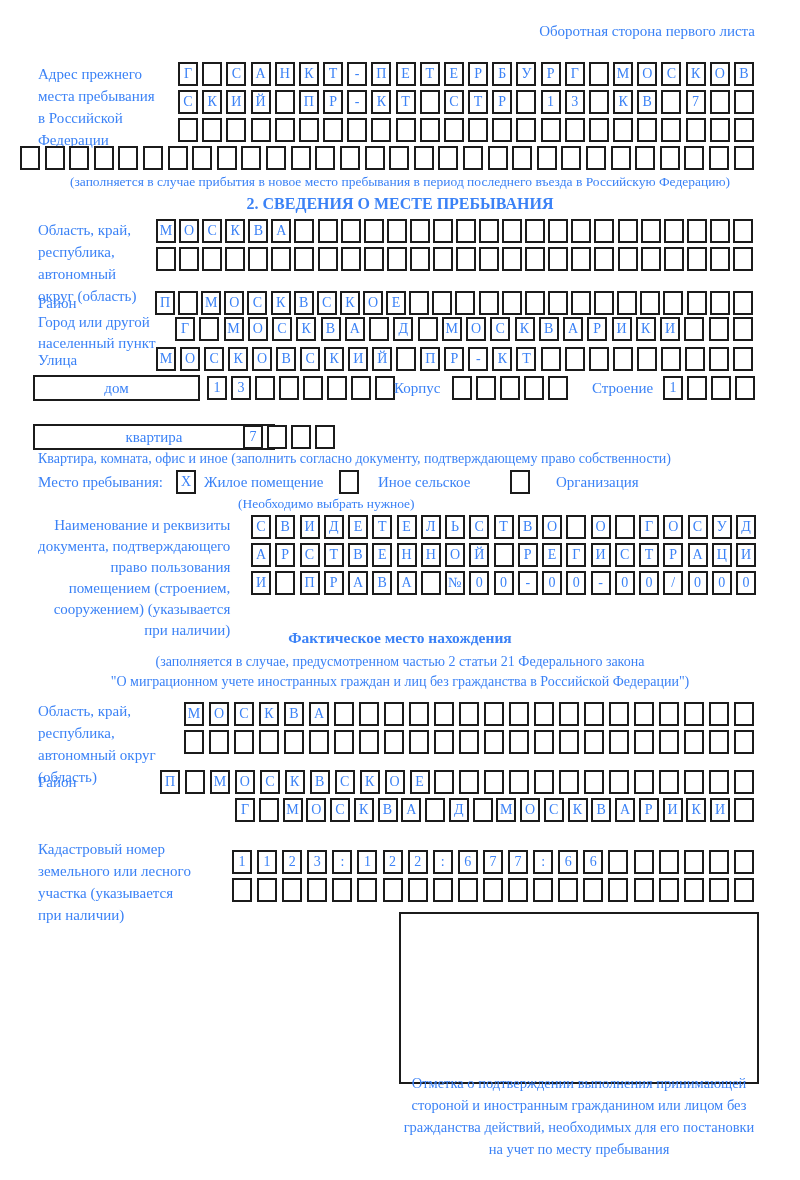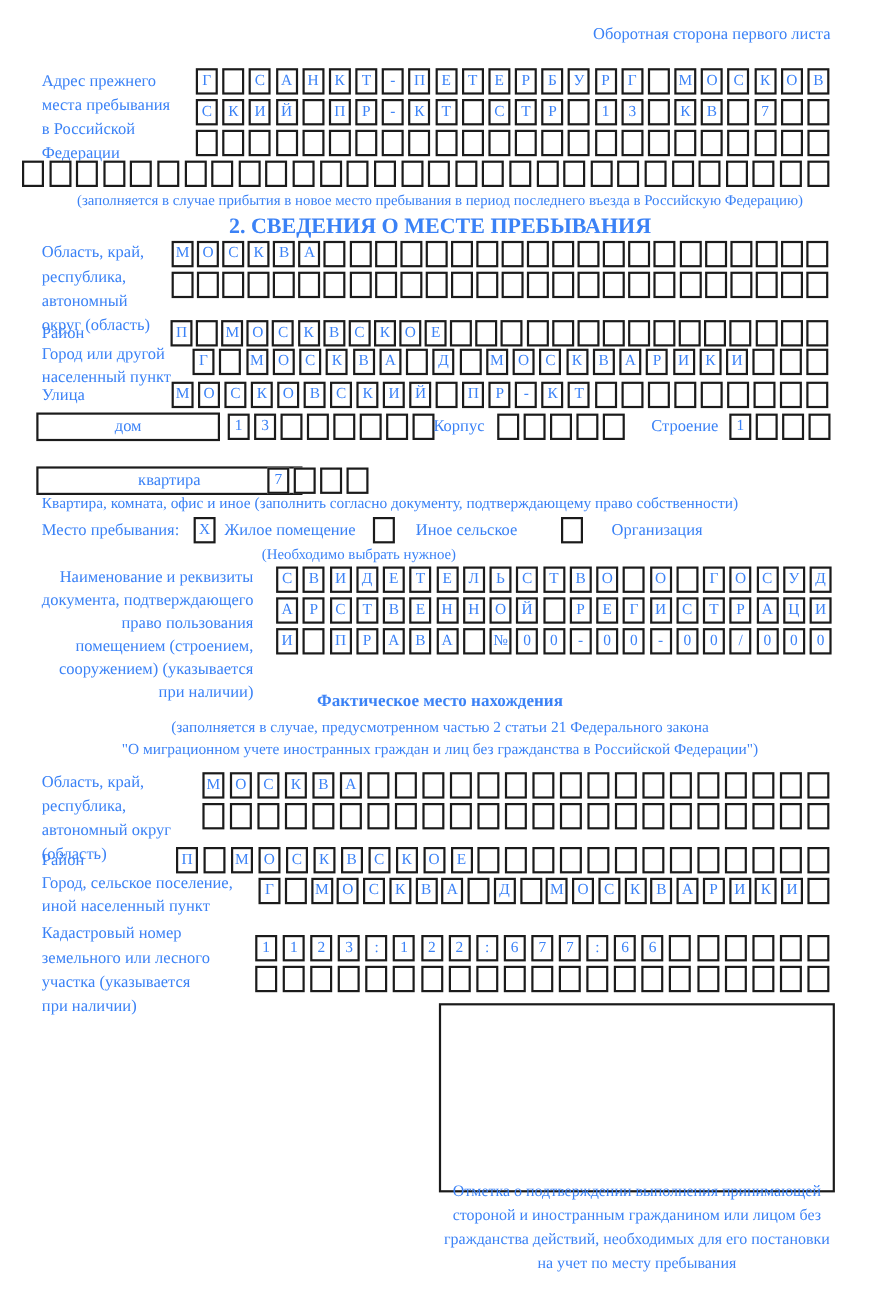--- a/index.html
+++ b/index.html
@@ -4,21 +4,21 @@
 <style>
   html,body{margin:0;padding:0;background:#fff;}
   #page{
     position:relative;width:800px;height:1180px;background:#ffffff;
     font-family:"Liberation Serif","DejaVu Serif",serif;color:#3b82f6;overflow:hidden;
   }
   .lbl{position:absolute;font-size:15px;line-height:22px;white-space:pre-line;}
   .lbl.tight{line-height:21px;}
   .hint{position:absolute;font-size:13.5px;white-space:nowrap;}
   .center{left:0;width:800px;text-align:center;}
-  .heading{position:absolute;left:0;width:800px;text-align:center;font-weight:bold;font-size:20px;}
+  .heading{position:absolute;left:0;width:800px;text-align:center;font-weight:bold;font-size:16px;}
   .cells{position:absolute;display:flex;justify-content:space-between;height:24px;}
   .cells.nat{justify-content:flex-start;gap:4px;}
   .cell{flex:0 0 20px;width:20px;height:24px;border:2px solid #1b1b1b;box-sizing:border-box;
         display:flex;align-items:center;justify-content:center;font-size:14px;background:#fff;}
   .wbox{position:absolute;height:26px;border:2px solid #1b1b1b;box-sizing:border-box;
         display:flex;align-items:center;justify-content:center;font-size:15px;background:#fff;}
   .bigbox{position:absolute;border:2px solid #1b1b1b;background:#fff;box-sizing:border-box;}
   .caption{position:absolute;text-align:center;font-size:14.5px;line-height:22px;white-space:pre-line;}
 </style>
 </head>
@@ -502,22 +502,20 @@
       <span class="cell"></span>
       <span class="cell"></span>
       <span class="cell"></span>
       <span class="cell"></span>
       <span class="cell"></span>
       <span class="cell"></span>
       <span class="cell"></span>
       <span class="cell"></span>
     </div>
 
-  <div class="lbl tight" style="left:38px;top:793px;">Город, сельское поселение,
-иной населенный пункт</div>
   <div class="cells" style="left:235px;top:798px;width:519px;">
       <span class="cell">Г</span>
       <span class="cell"></span>
       <span class="cell">М</span>
       <span class="cell">О</span>
       <span class="cell">С</span>
       <span class="cell">К</span>
       <span class="cell">В</span>
       <span class="cell">А</span>
       <span class="cell"></span>

